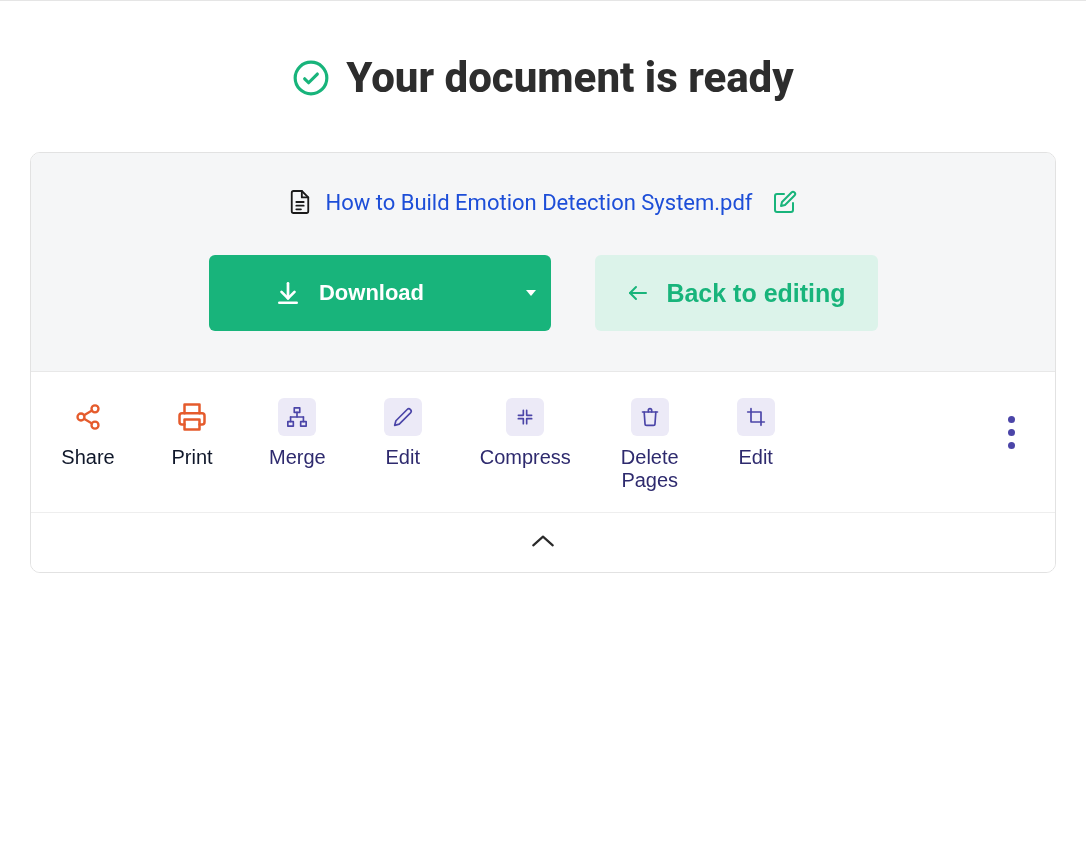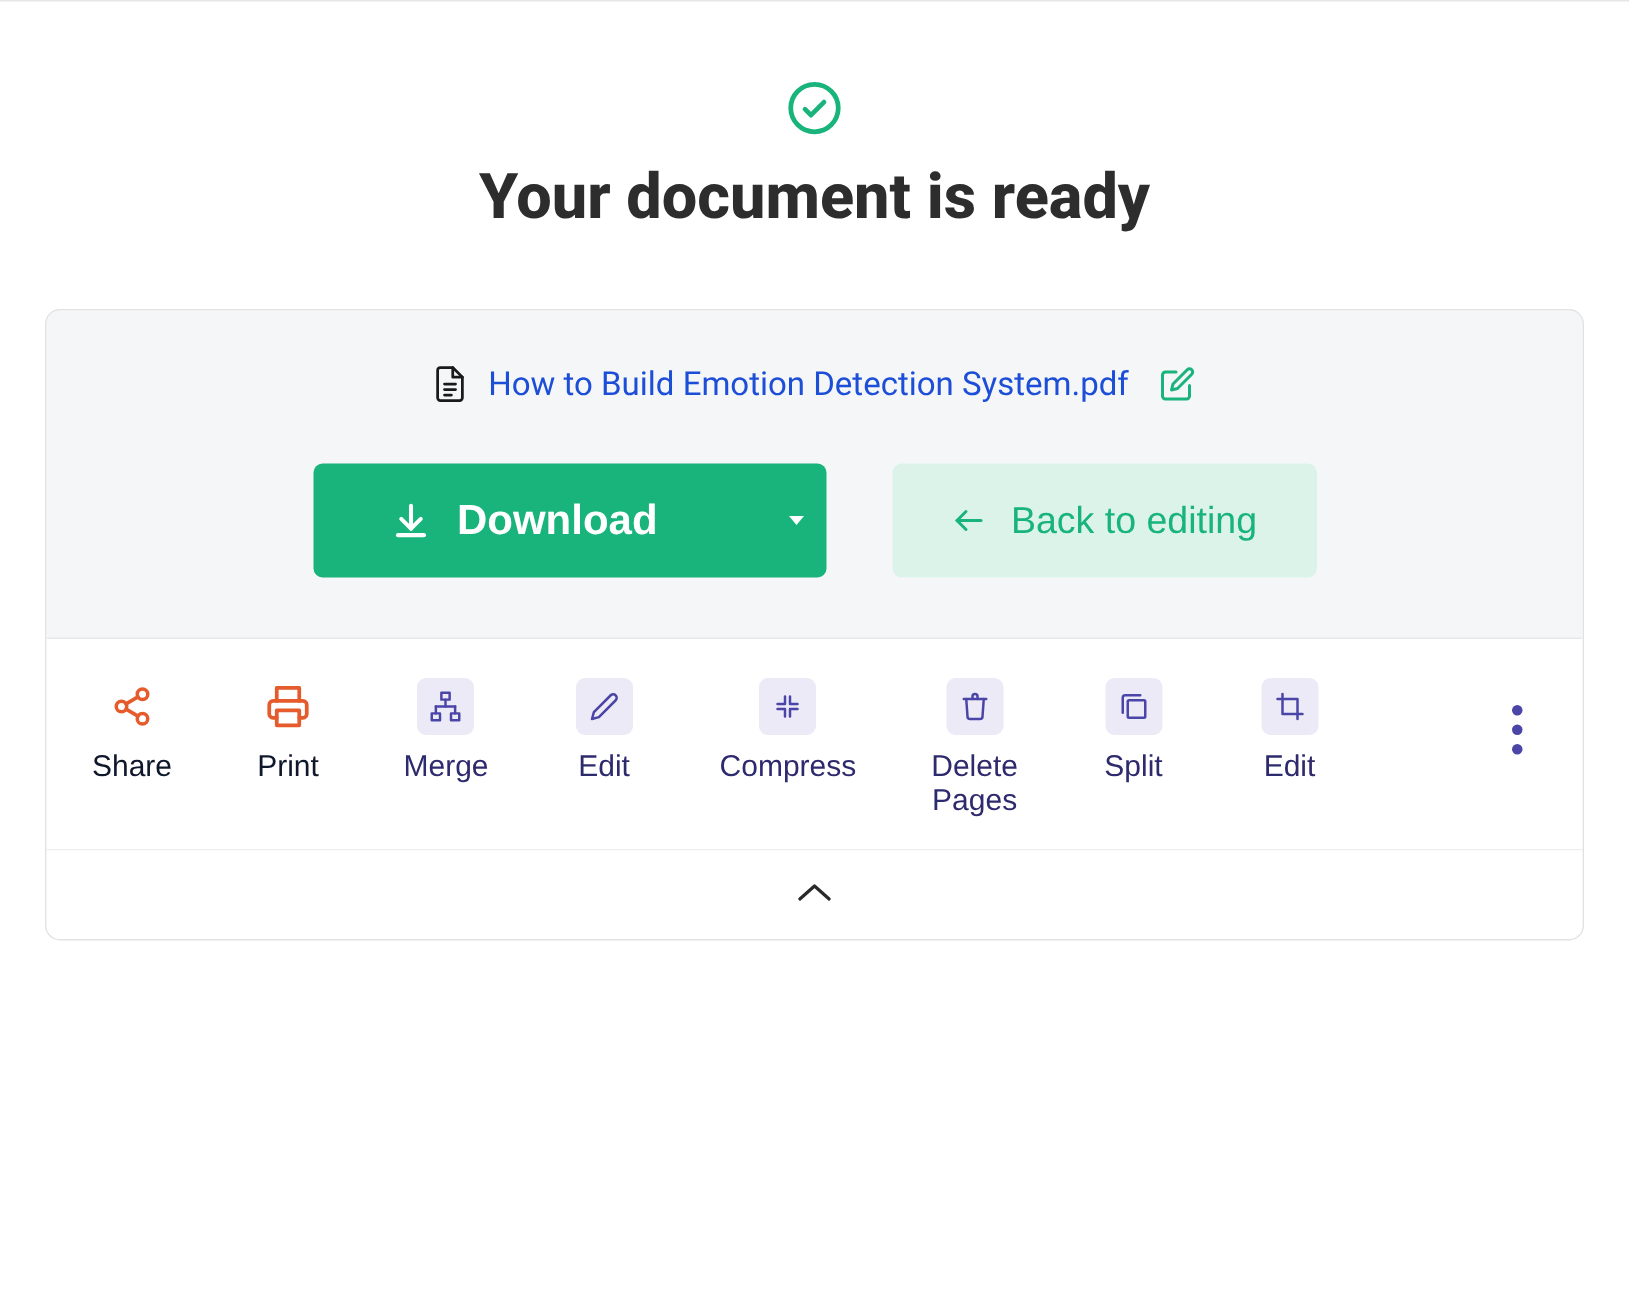--- a/index.html
+++ b/index.html
@@ -17,21 +17,20 @@
     }
     .page-title {
       display: flex;
       align-items: center;
       justify-content: center;
       gap: 16px;
       padding: 52px 0 50px;
       font-size: 42px;
       font-weight: 800;
       color: #2d2d2d;
-      flex-direction: column;
     }
     .page-title svg {
       flex-shrink: 0;
     }
     .card {
       margin: 0 30px;
       border: 1px solid #e2e2e2;
       border-radius: 10px;
       overflow: hidden;
     }
@@ -69,21 +68,21 @@
       background: #18b47b;
       color: #fff;
       border: none;
       border-radius: 6px;
       height: 76px;
       width: 342px;
       display: flex;
       align-items: center;
       justify-content: center;
       cursor: pointer;
-      font-size: 28px;
+      font-size: 22px;
       font-weight: 700;
       gap: 20px;
       position: relative;
     }
     .download-btn .main {
       display: flex;
       align-items: center;
       gap: 18px;
       flex: 1;
       justify-content: center;
@@ -100,21 +99,21 @@
       color: #18b47b;
       border: none;
       border-radius: 6px;
       height: 76px;
       width: 283px;
       display: flex;
       align-items: center;
       justify-content: center;
       cursor: pointer;
       font-size: 25px;
-      font-weight: 400;
+      font-weight: 700;
       gap: 16px;
     }
     .toolbar {
       background: #fff;
       display: flex;
       align-items: flex-start;
       justify-content: space-between;
       padding: 26px 30px 20px 30px;
       border-bottom: 1px solid #eee;
     }
@@ -308,29 +307,20 @@
           <svg width="20" height="20" viewBox="0 0 24 24" fill="none" stroke="#4b45a8" stroke-width="2" stroke-linecap="round" stroke-linejoin="round">
             <polyline points="3 6 5 6 21 6"></polyline>
             <path d="M19 6l-1 14a2 2 0 0 1-2 2H8a2 2 0 0 1-2-2L5 6"></path>
             <path d="M10 6V4a2 2 0 0 1 2-2 2 2 0 0 1 2 2v2"></path>
           </svg>
         </span>
         <span class="label" style="white-space:pre-line">Delete
 Pages</span>
       </button>
 
-      <button class="tool indigo pill">
-        <span class="icon-wrap">
-          <svg width="20" height="20" viewBox="0 0 24 24" fill="none" stroke="#4b45a8" stroke-width="2" stroke-linecap="round" stroke-linejoin="round">
-            <rect x="7" y="7" width="14" height="14" rx="1"></rect>
-            <path d="M3 17V5a2 2 0 0 1 2-2h12"></path>
-          </svg>
-        </span>
-        <span class="label">Split</span>
-      </button>
 
       <button class="tool indigo pill">
         <span class="icon-wrap">
           <svg width="20" height="20" viewBox="0 0 24 24" fill="none" stroke="#4b45a8" stroke-width="2" stroke-linecap="round" stroke-linejoin="round">
             <path d="M6 2v16h16"></path>
             <path d="M18 22V6H2"></path>
           </svg>
         </span>
         <span class="label">Edit</span>
       </button>

